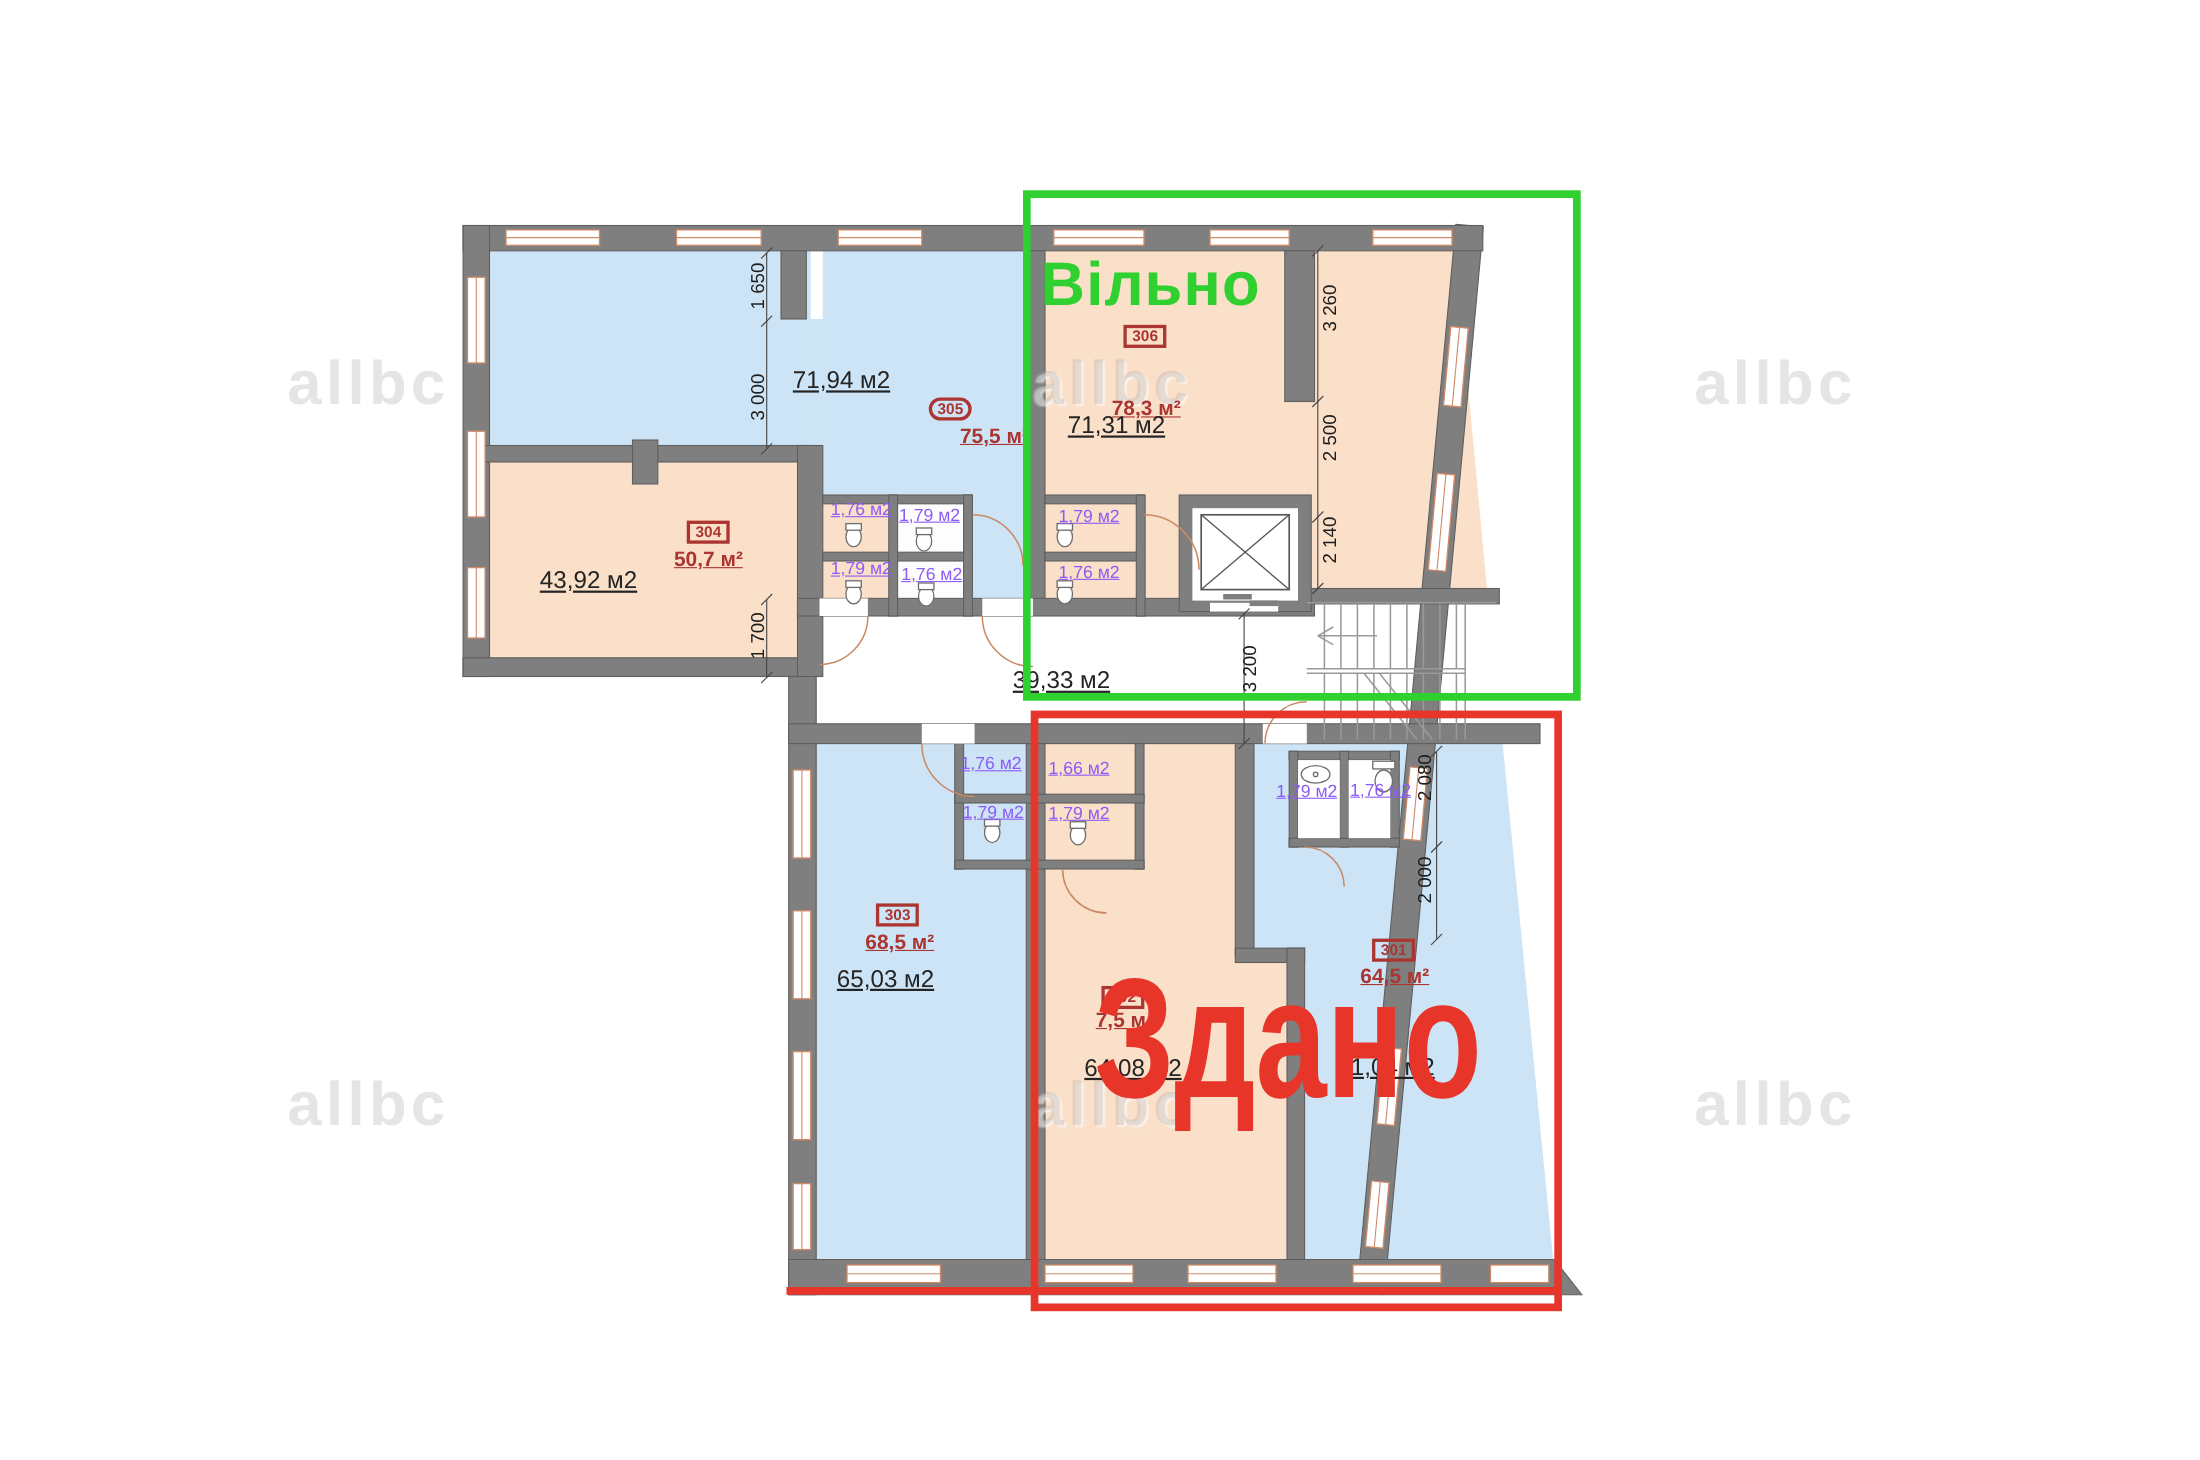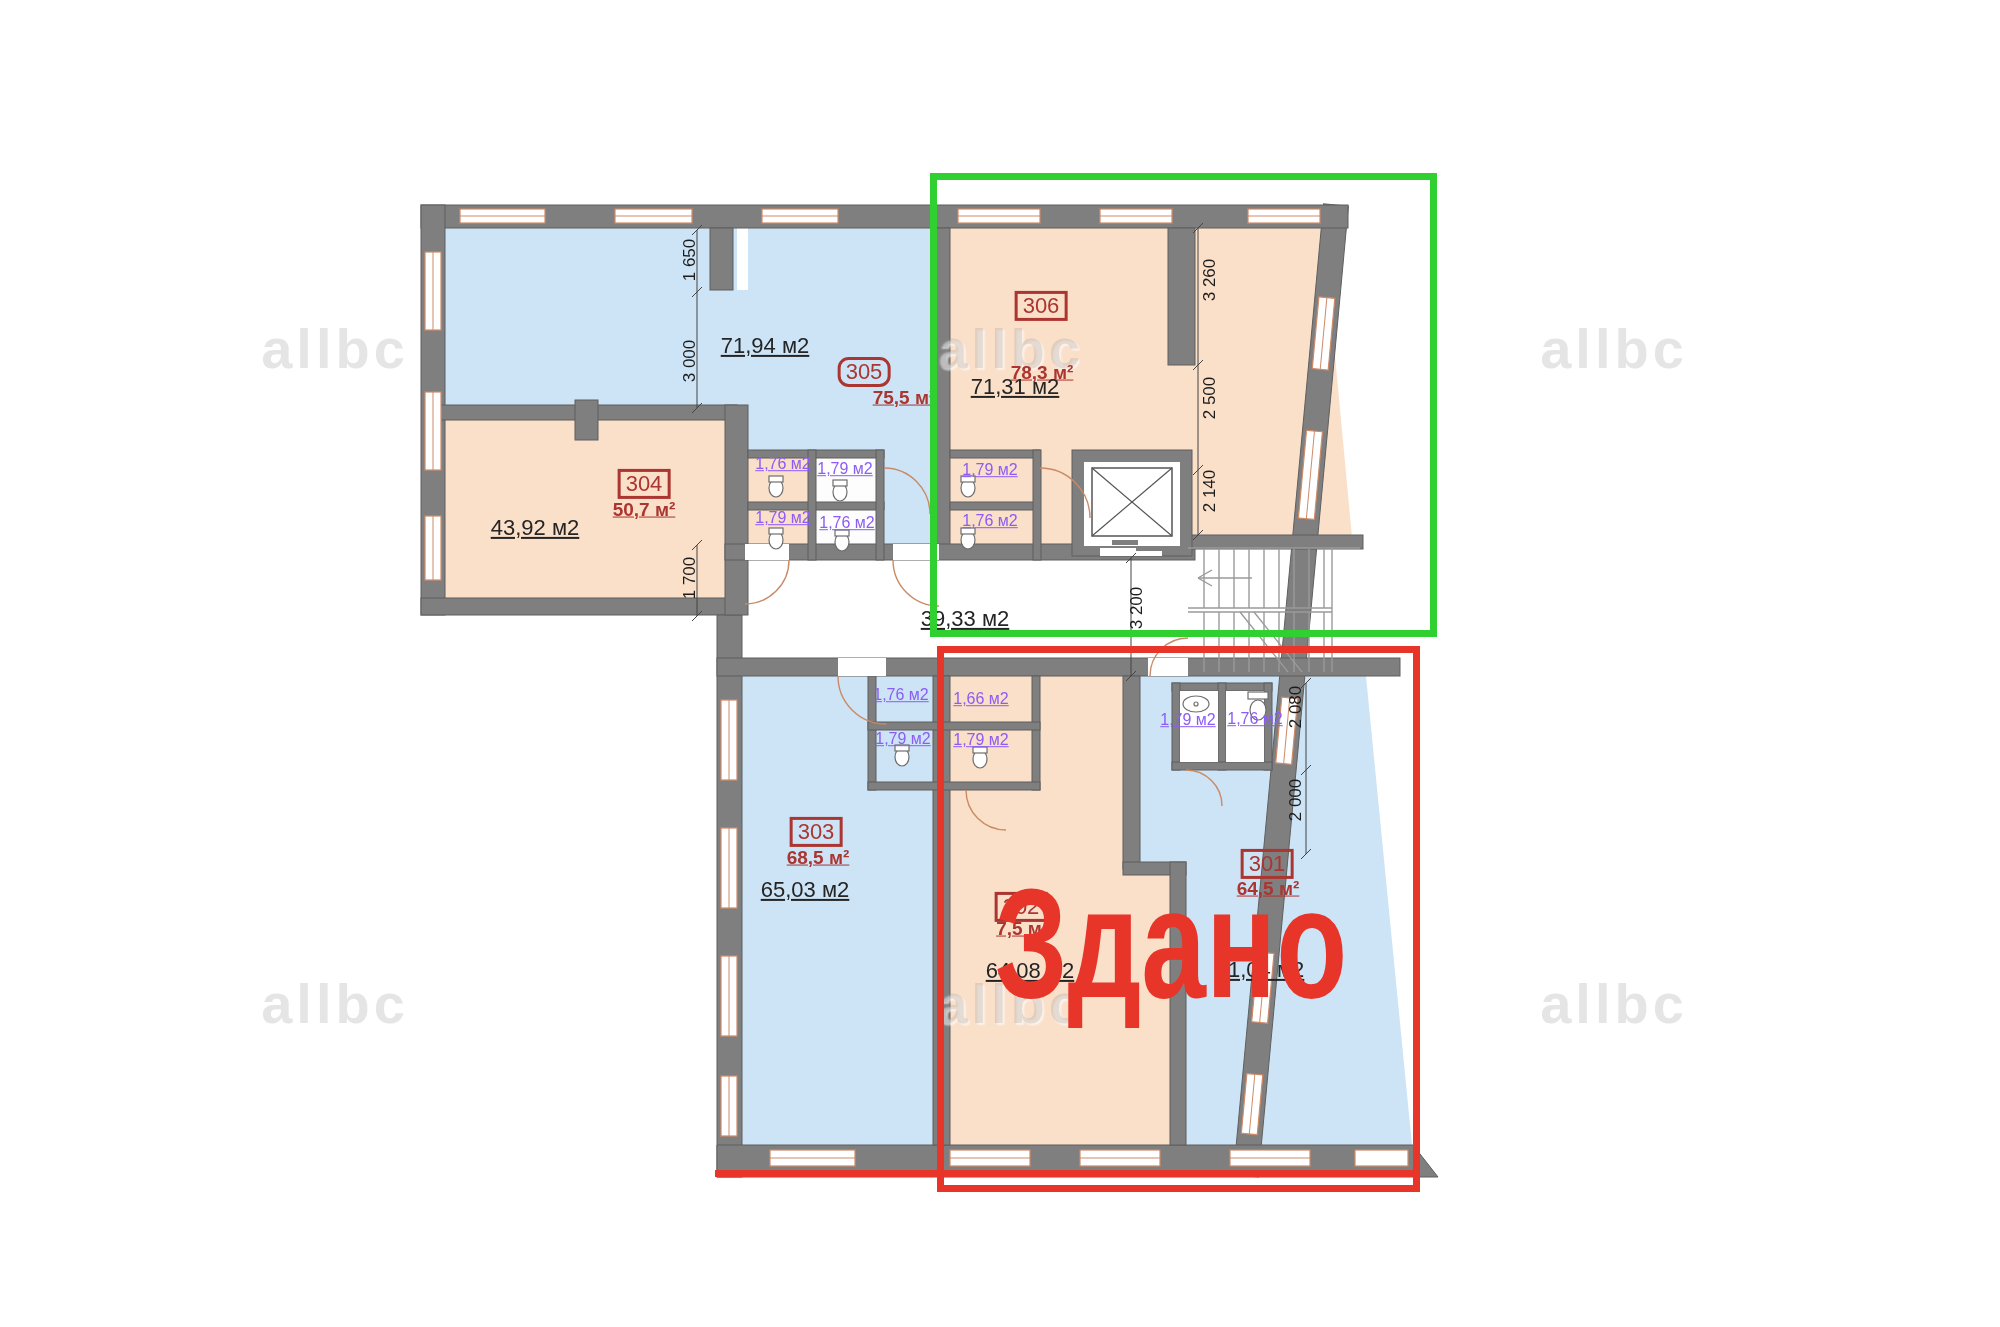--- a/index.html
+++ b/index.html
@@ -5,21 +5,21 @@
   html,body{margin:0;padding:0;background:#fff;}
   #stage{position:relative;width:2000px;height:1327px;background:#fff;overflow:hidden;
          font-family:"Liberation Sans",sans-serif;}
   #plan-svg{position:absolute;left:0;top:0;}
   .lbl{position:absolute;transform:translate(-50%,-50%);white-space:nowrap;
        font-family:"Liberation Sans",sans-serif;line-height:1.1;}
   .dim{font-size:17px;color:#1c1c1c;}
   .dim.v{transform:translate(-50%,-50%) rotate(-90deg);}
   .area{font-size:22px;color:#242424;text-decoration:underline;}
   .sm{font-size:16px;color:#8b5cf6;text-decoration:underline;}
-  .rnum{font-size:22px;font-weight:normal;color:#ab3530;border:3px solid #ab3530;
+  .rnum{font-size:14px;font-weight:bold;color:#ab3530;border:3px solid #ab3530;
         padding:0 5px;background:transparent;}
   .rarea{font-size:19px;font-weight:bold;color:#ab3530;text-decoration:underline;}
   .wm{position:absolute;transform:translate(-50%,-50%);font-weight:bold;font-size:56px;
       letter-spacing:4px;color:rgba(135,135,135,0.22);
       text-shadow:2px 2px 2px rgba(255,255,255,0.6);}
   .annot{position:absolute;box-sizing:border-box;}
   .annot.green{left:930px;top:173px;width:507px;height:464px;border:7px solid #2fd030;}
   .annot.red{left:937px;top:646px;width:483px;height:546px;border:7px solid #e7352a;}
   .annot.redline{left:715px;top:1170px;width:705px;height:7px;background:#e7352a;}
   .bigtext{position:absolute;font-weight:bold;white-space:nowrap;}
@@ -310,15 +310,16 @@
   <div class="lbl rnum" style="left:1267px;top:864px;">301</div>
   <div class="lbl rarea" style="left:1268px;top:889px;">64,5 м²</div>
   <div class="lbl area" style="left:1260px;top:970px;">61,04 м2</div>
 
   <div class="lbl area" style="left:965px;top:619px;">39,33 м2</div>
 
   <div class="annot green"></div>
   <div class="annot red"></div>
   <div class="annot redline"></div>
 
+  <div class="bigtext free">Вільно</div>
   <div class="bigtext rented">Здано</div>
 
 </div>
 
 </body></html>

